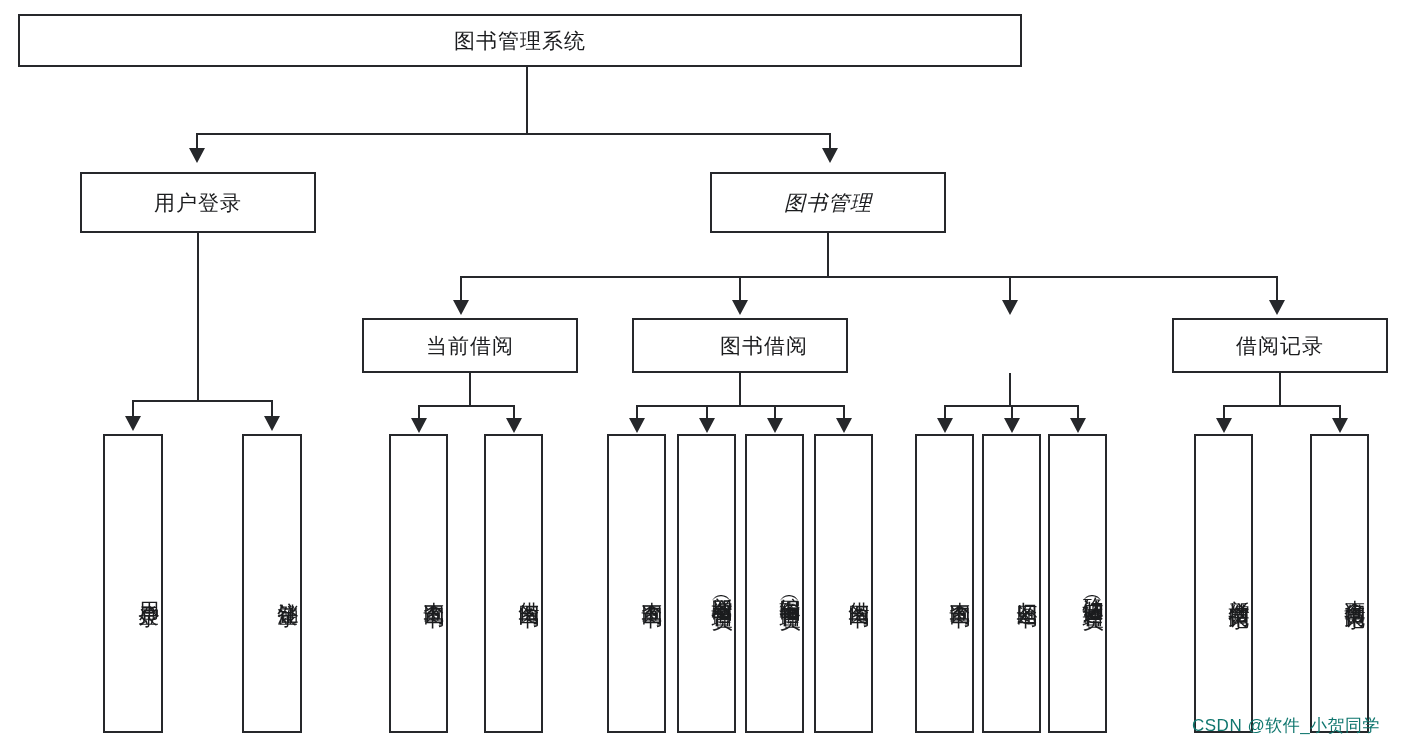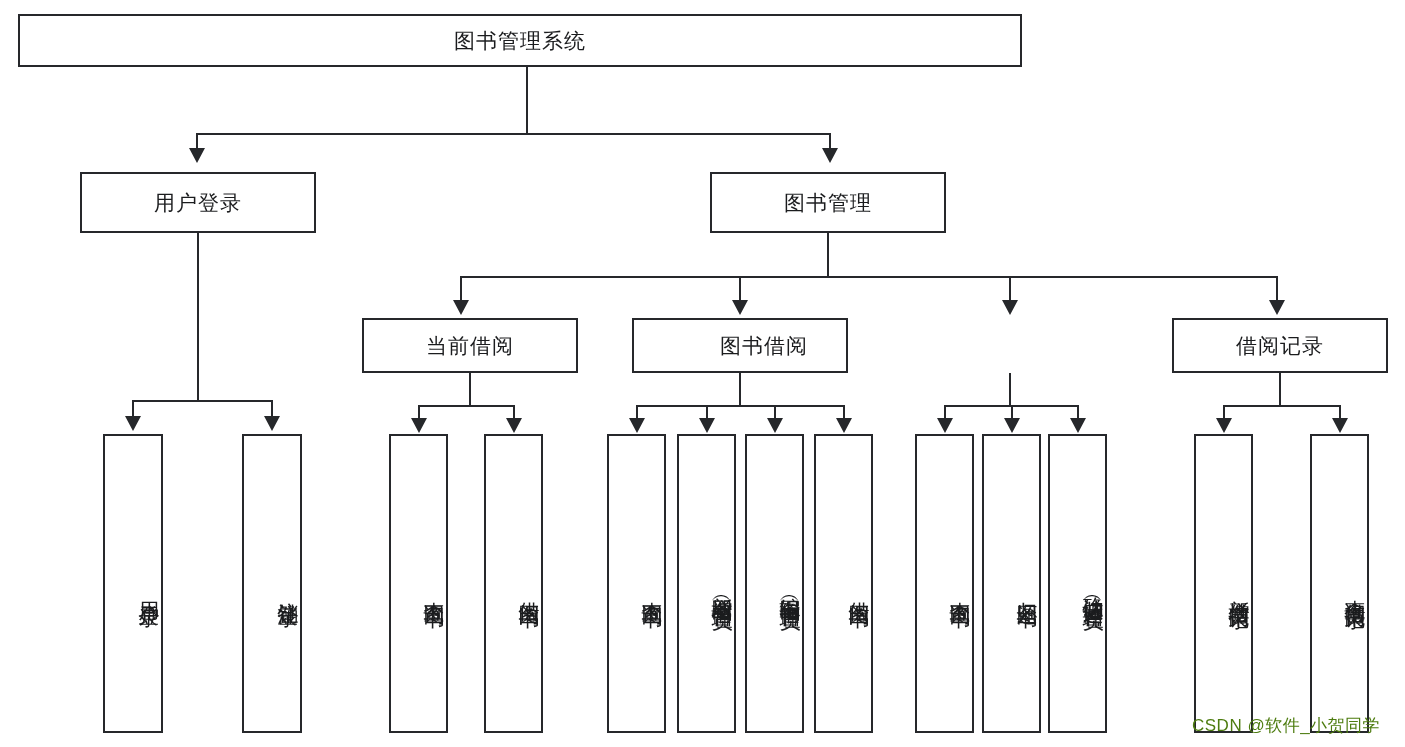--- a/index.html
+++ b/index.html
@@ -65,21 +65,21 @@
     position: absolute;
     width: 0;
     height: 0;
     border-left: 8px solid transparent;
     border-right: 8px solid transparent;
     border-top: 15px solid #26282b;
   }
   .watermark {
     position: absolute;
     font-size: 17px;
-    color: #4d7c0f;
+    color: #0f766e;
     letter-spacing: 0.5px;
     white-space: nowrap;
     user-select: none;
   }
 </style>
 </head>
 <body>
 
 <div id="canvas">
 
@@ -93,21 +93,21 @@
 
   <div class="vline" style="left:196px; top:133px; height:17px;"></div>
   <div class="arrow" style="left:189px; top:148px;"></div>
   <div class="vline" style="left:829px; top:133px; height:17px;"></div>
   <div class="arrow" style="left:822px; top:148px;"></div>
 
   <div class="node horizontal" style="left:80px; top:172px; width:236px; height:61px;">
     <span>用户登录</span>
   </div>
 
-  <div class="node horizontal" style="left:710px; top:172px; width:236px; height:61px;">
+  <div class="node horizontal" style="left:710px; top:172px; width:236px; height:61px;font-style:italic;">
     <span>图书管理</span>
   </div>
 
   <div class="vline" style="left:197px; top:233px; height:168px;"></div>
   <div class="hline" style="left:132px; top:400px; width:140px;"></div>
   <div class="vline" style="left:132px; top:400px; height:18px;"></div>
   <div class="arrow" style="left:125px; top:416px;"></div>
   <div class="vline" style="left:271px; top:400px; height:18px;"></div>
   <div class="arrow" style="left:264px; top:416px;"></div>
 

